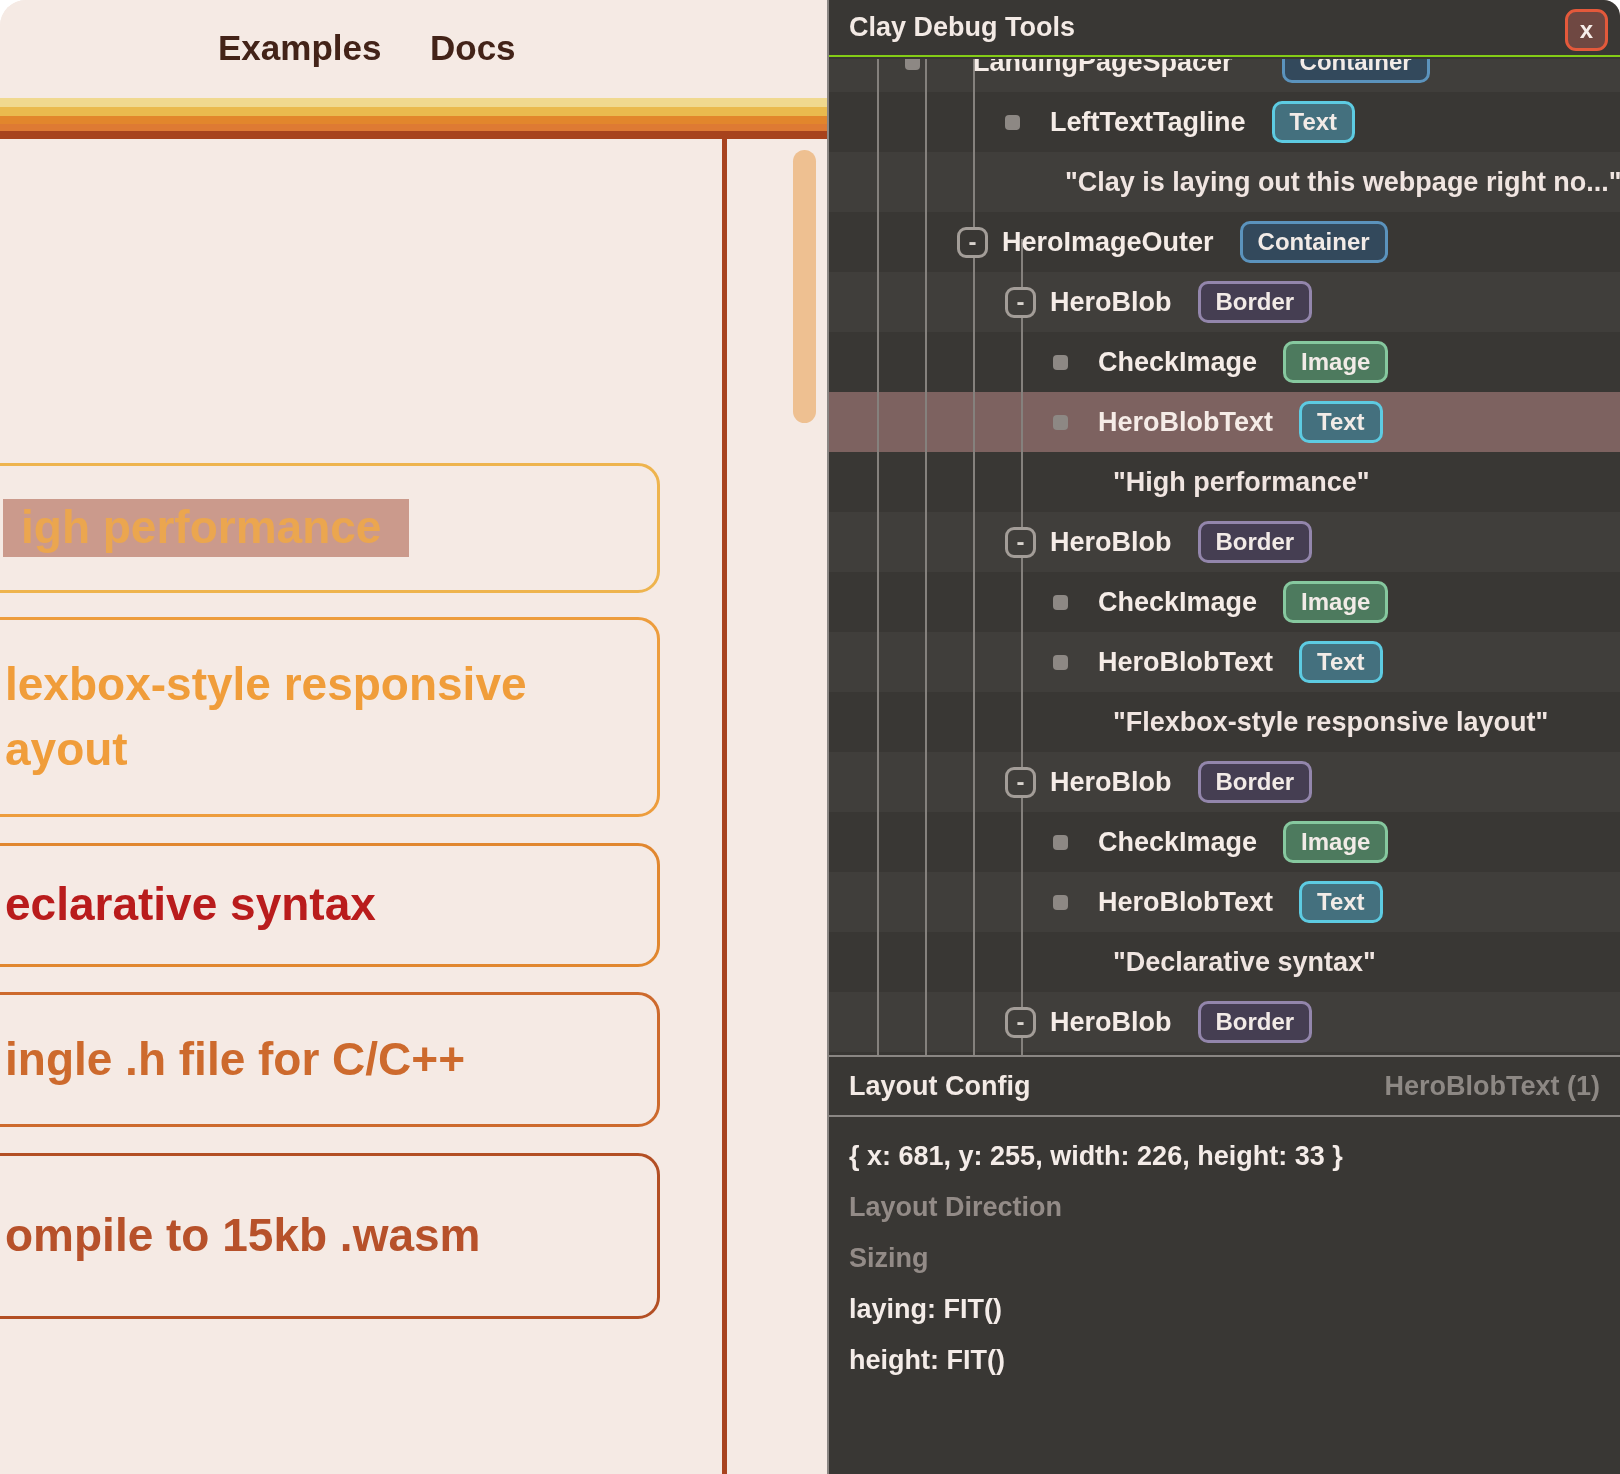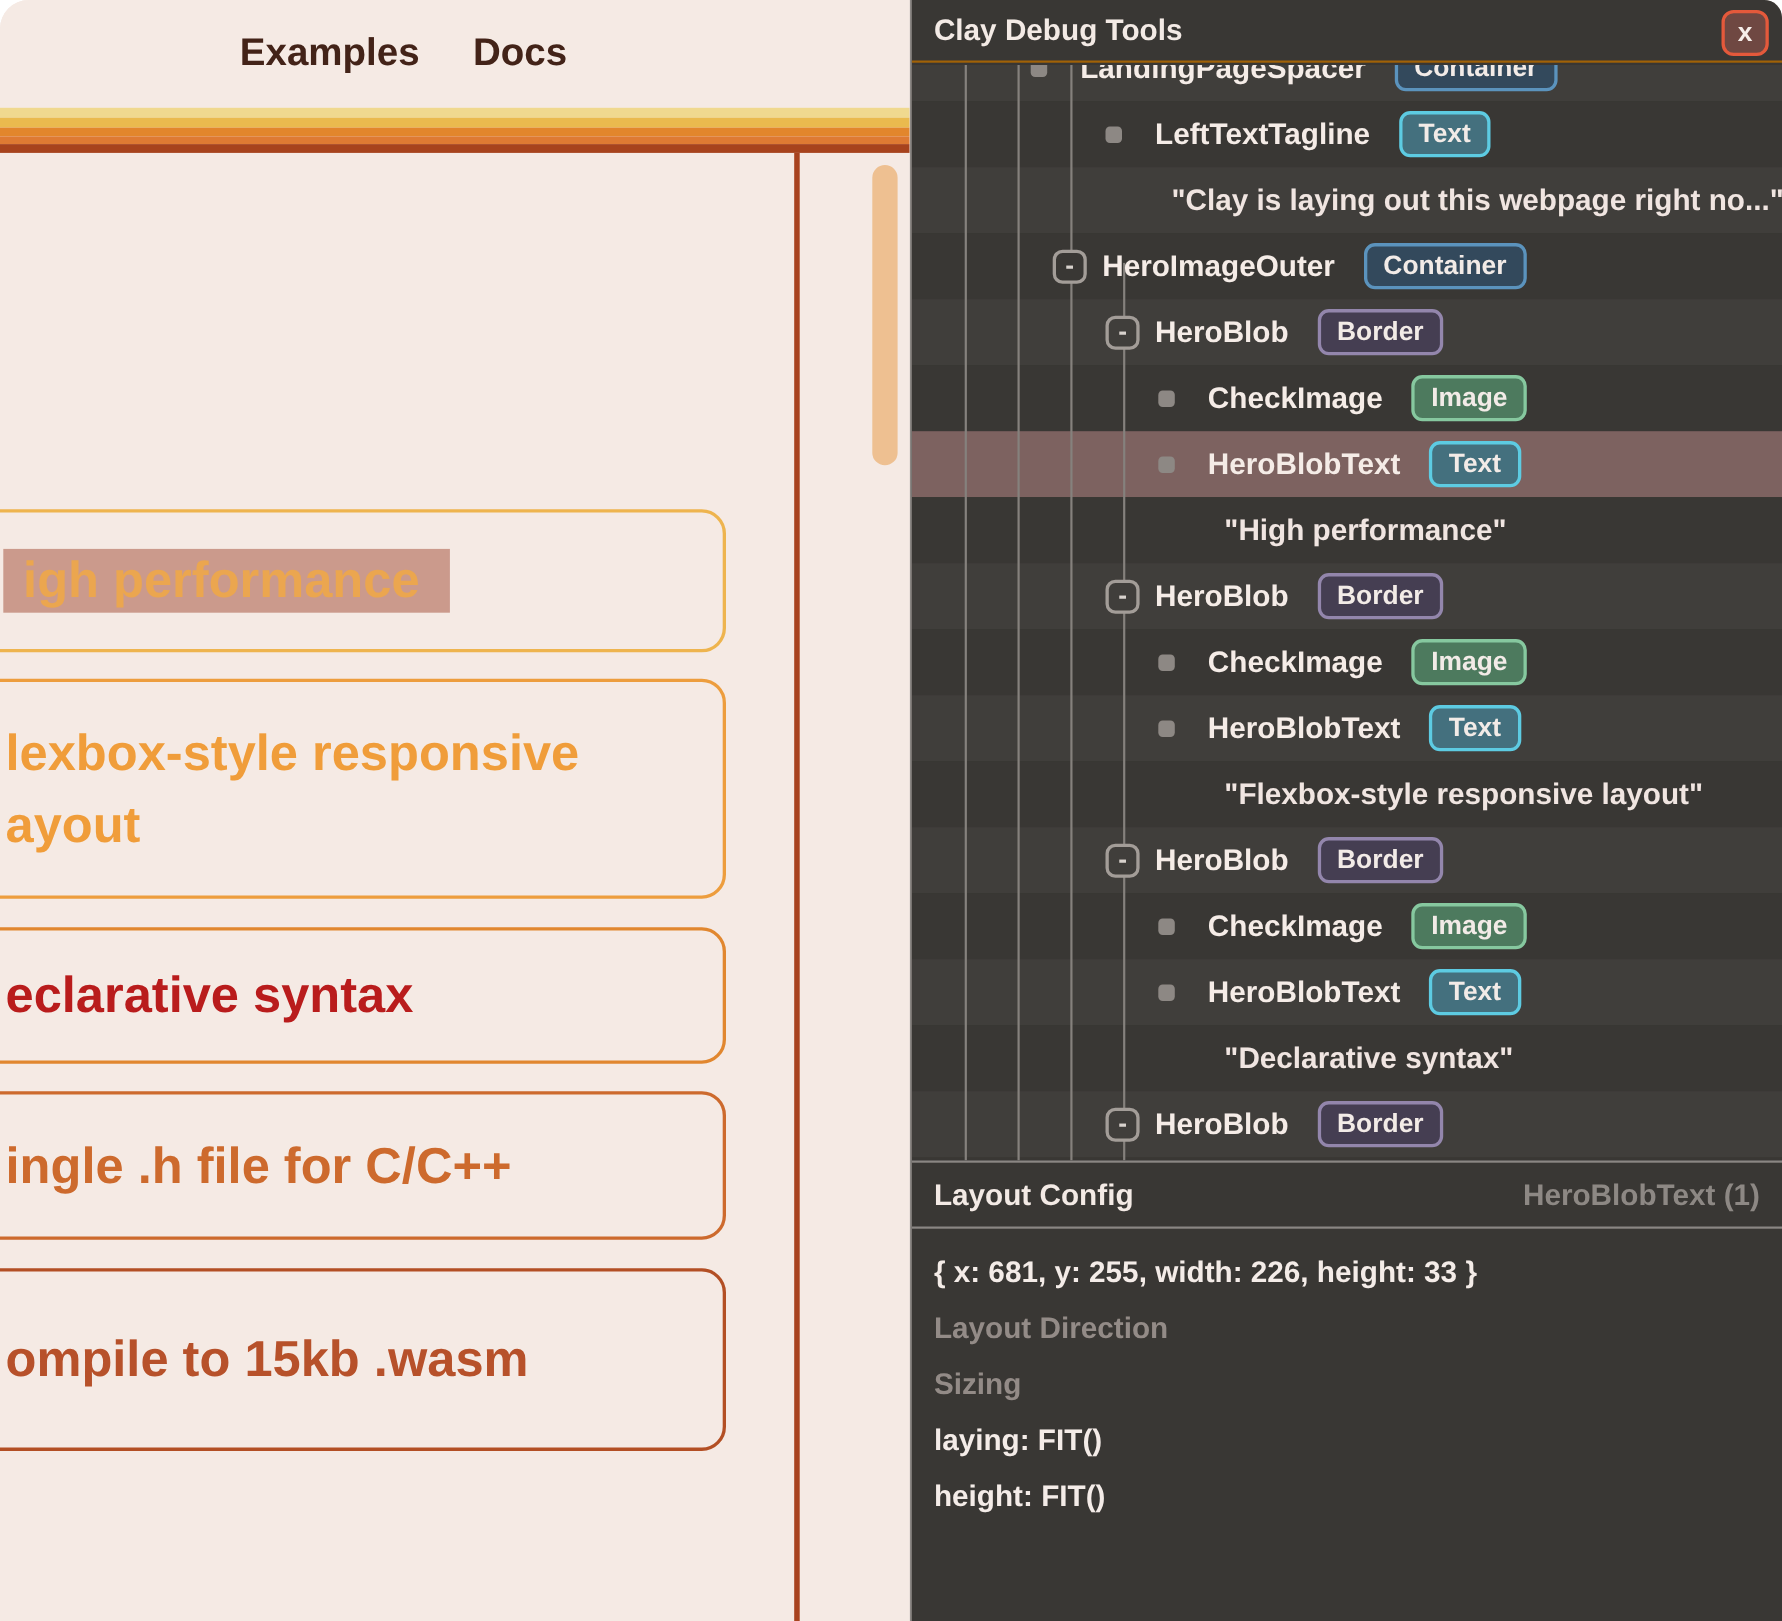--- a/index.html
+++ b/index.html
@@ -35,21 +35,21 @@
   .feature-1{top:617px;height:200px;}
   .feature-2{top:843px;height:124px;}
   .feature-3{top:992px;height:135px;}
   .feature-4{top:1153px;height:166px;}
   .hl-rect{position:absolute;left:60px;top:33px;width:406px;height:58px;background:#cb9a8c;z-index:1;}
 
   
   .debug{position:absolute;left:827px;top:0;width:793px;height:1474px;background:#393734;
          border-left:2px solid #8a8683;border-top-right-radius:14px;}
   .debug-header{position:absolute;left:0;top:0;width:100%;height:57px;
-                border-bottom:2px solid #a16207;display:flex;align-items:center;}
+                border-bottom:2px solid #84cc16;display:flex;align-items:center;}
   .debug-title{font-size:27px;font-weight:700;color:#f3eae5;padding-left:20px;}
   .close-btn{position:absolute;right:12px;top:9px;width:43px;height:42px;border:3px solid #e4593b;
              border-radius:11px;background:#6f4842;color:#f6eeea;font-size:24px;font-weight:700;
              display:flex;align-items:center;justify-content:center;cursor:pointer;padding:0;line-height:1;}
 
   .tree{position:absolute;left:0;top:59px;width:100%;height:996px;overflow:hidden;}
   .tree-rows{position:relative;margin-top:-27px;}
   .gline{position:absolute;width:2px;background:#85817d;top:0;bottom:0;z-index:3;}
   .gline-1{left:48px;}.gline-2{left:96px;}.gline-3{left:144px;}.gline-4{left:192px;top:180px;}
   .trow{position:relative;height:60px;display:flex;align-items:center;cursor:pointer;}
@@ -124,21 +124,21 @@
       <span class="debug-title">Clay Debug Tools</span>
       <button class="close-btn">x</button>
     </div>
 
     <div class="tree">
       <div class="gline gline-1"></div>
       <div class="gline gline-2"></div>
       <div class="gline gline-3"></div>
       <div class="gline gline-4"></div>
       <div class="tree-rows" id="tree-rows">
-          <div class="trow light" style="padding-left: 108px;">
+          <div class="trow light" style="padding-left: 76px; gap: 23px;">
             <span class="bullet"></span>
             <span class="ename">LandingPageSpacer</span>
             <span class="tag" style="border-color: rgb(91, 147, 189); background: rgb(51, 73, 92);">Container</span>
           </div>
           <div class="trow dark" style="padding-left: 176px;">
             <span class="bullet"></span>
             <span class="ename">LeftTextTagline</span>
             <span class="tag" style="border-color: rgb(93, 203, 226); background: rgb(68, 112, 126);">Text</span>
           </div>
           <div class="trow light" style="padding-left: 236px;">

